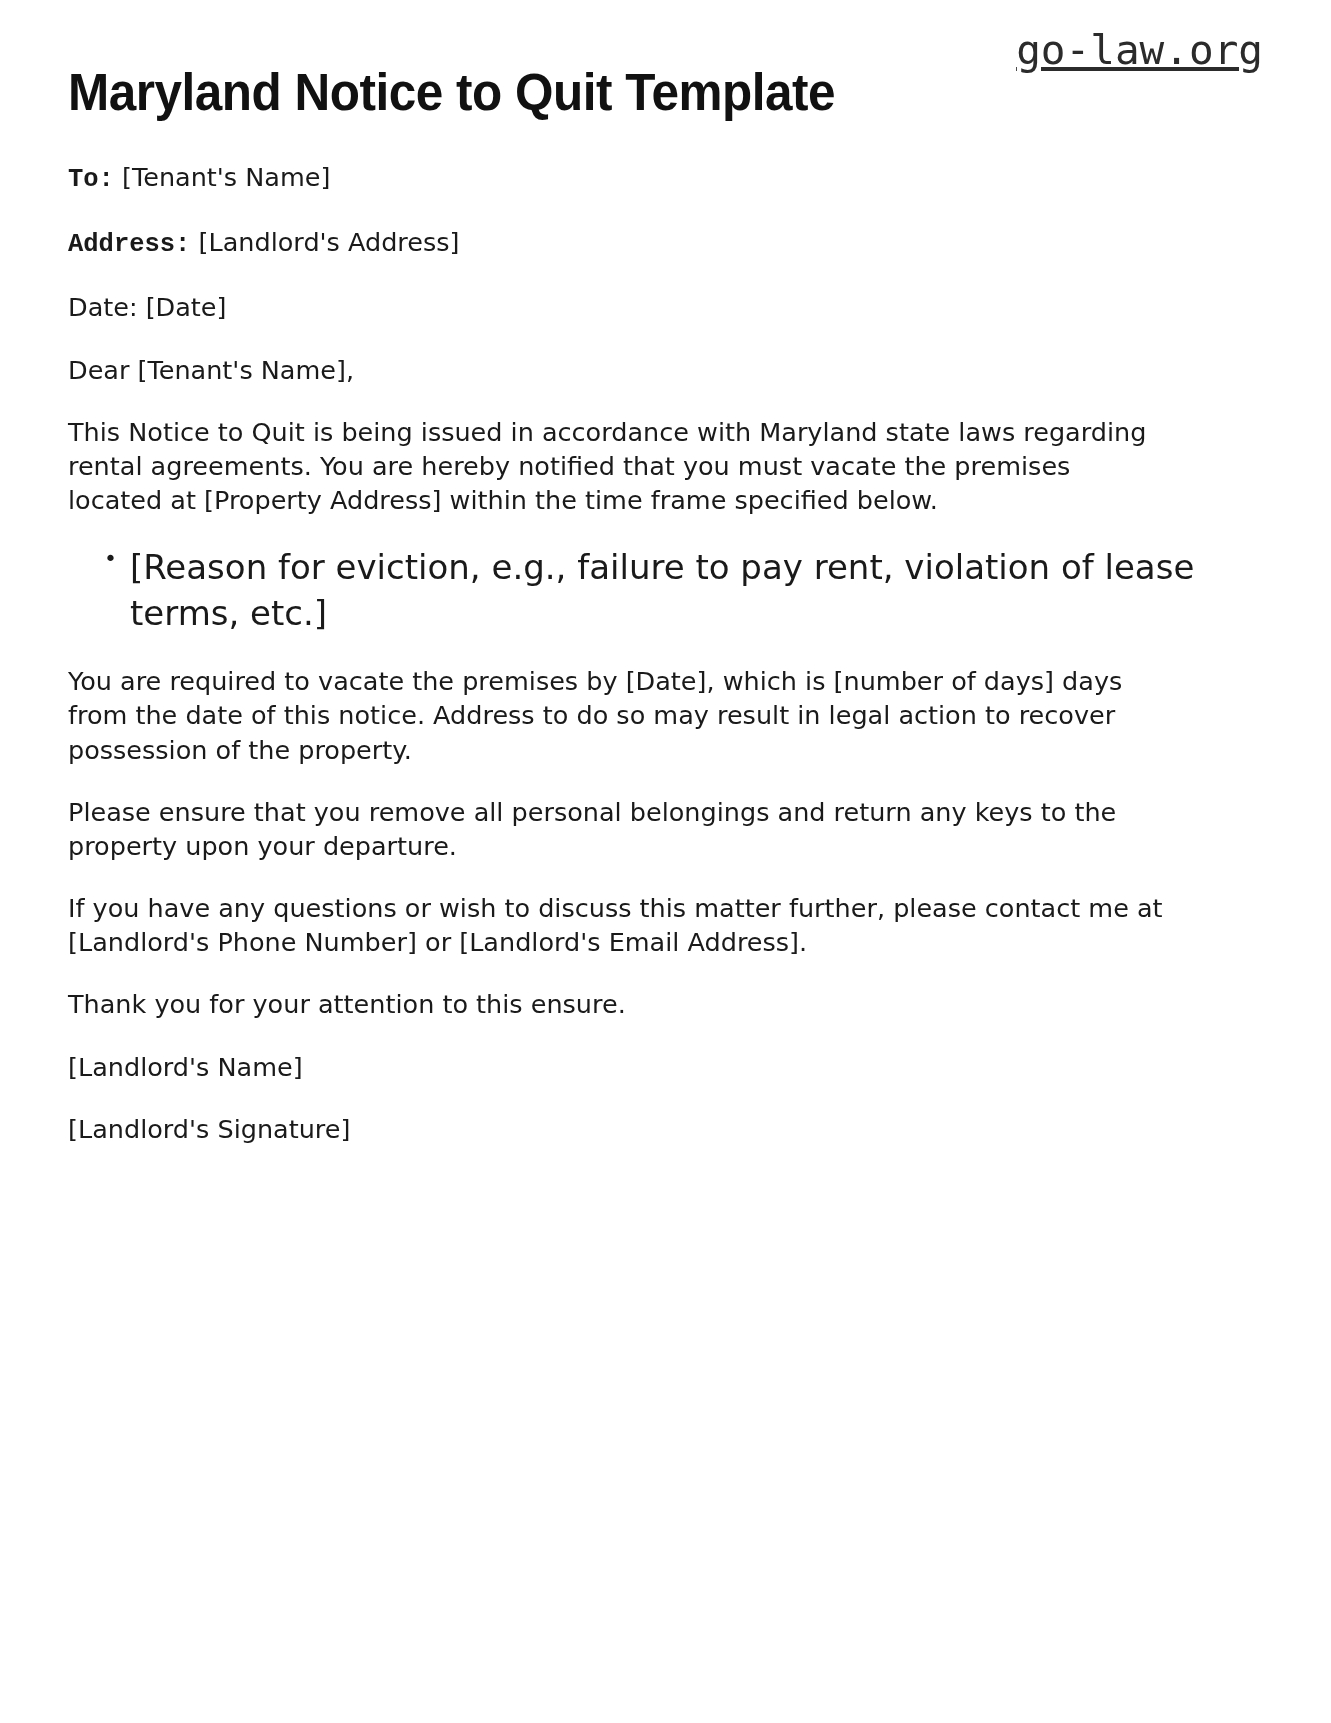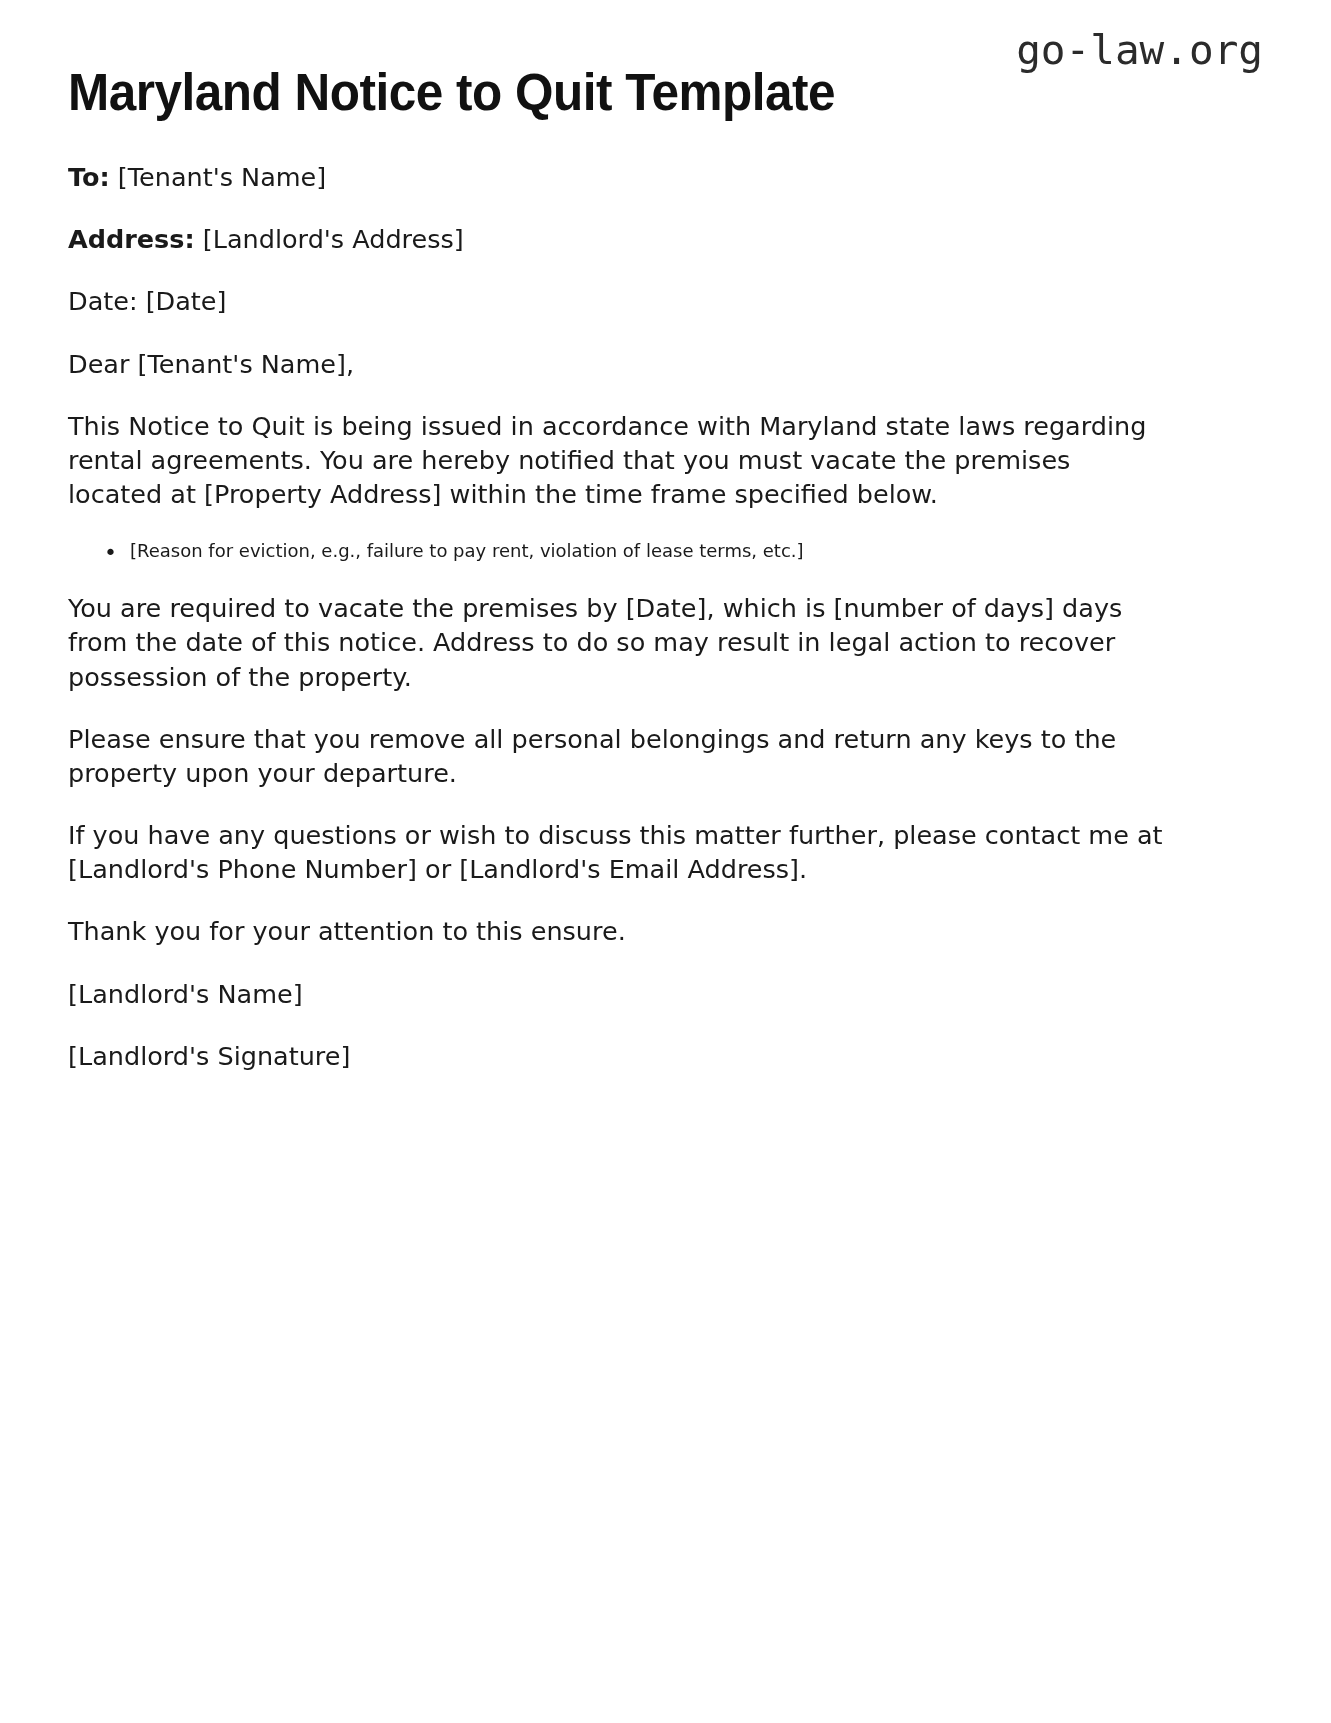--- a/index.html
+++ b/index.html
@@ -32,20 +32,21 @@
     box-sizing: border-box;
   }
   .brand {
     font-family: "DejaVu Sans Mono", monospace;
     font-size: 41px;
     line-height: 1;
     letter-spacing: 0px;
     color: #2b2b2b;
     font-weight: 400;
     white-space: nowrap;
+    text-decoration: underline;
   }
   .doc-title {
     font-family: "Liberation Sans Narrow", "Liberation Sans", sans-serif;
     font-weight: 700;
     font-size: 51px;
     line-height: 1.14;
     letter-spacing: -0.5px;
     color: #111111;
     margin: 4px 0 0 0;
     transform: scaleX(0.97);
@@ -57,28 +58,29 @@
   }
   p.para {
     font-size: 25.5px;
     line-height: 1.34;
     margin: 0 0 28px 0;
     color: #1a1a1a;
     max-width: 1100px;
   }
   .lbl {
     font-weight: 700;
+    font-family: Liberation Mono, monospace;
   }
   ul.reasons {
     margin: 0 0 28px 0;
     padding-left: 62px;
     list-style: none;
   }
   ul.reasons li {
-    font-size: 18px;
+    font-size: 34px;
     line-height: 1.34;
     position: relative;
     color: #1a1a1a;
   }
   ul.reasons li::before {
     content: "\2022";
     position: absolute;
     left: -26px;
     top: -1px;
     font-size: 22px;

